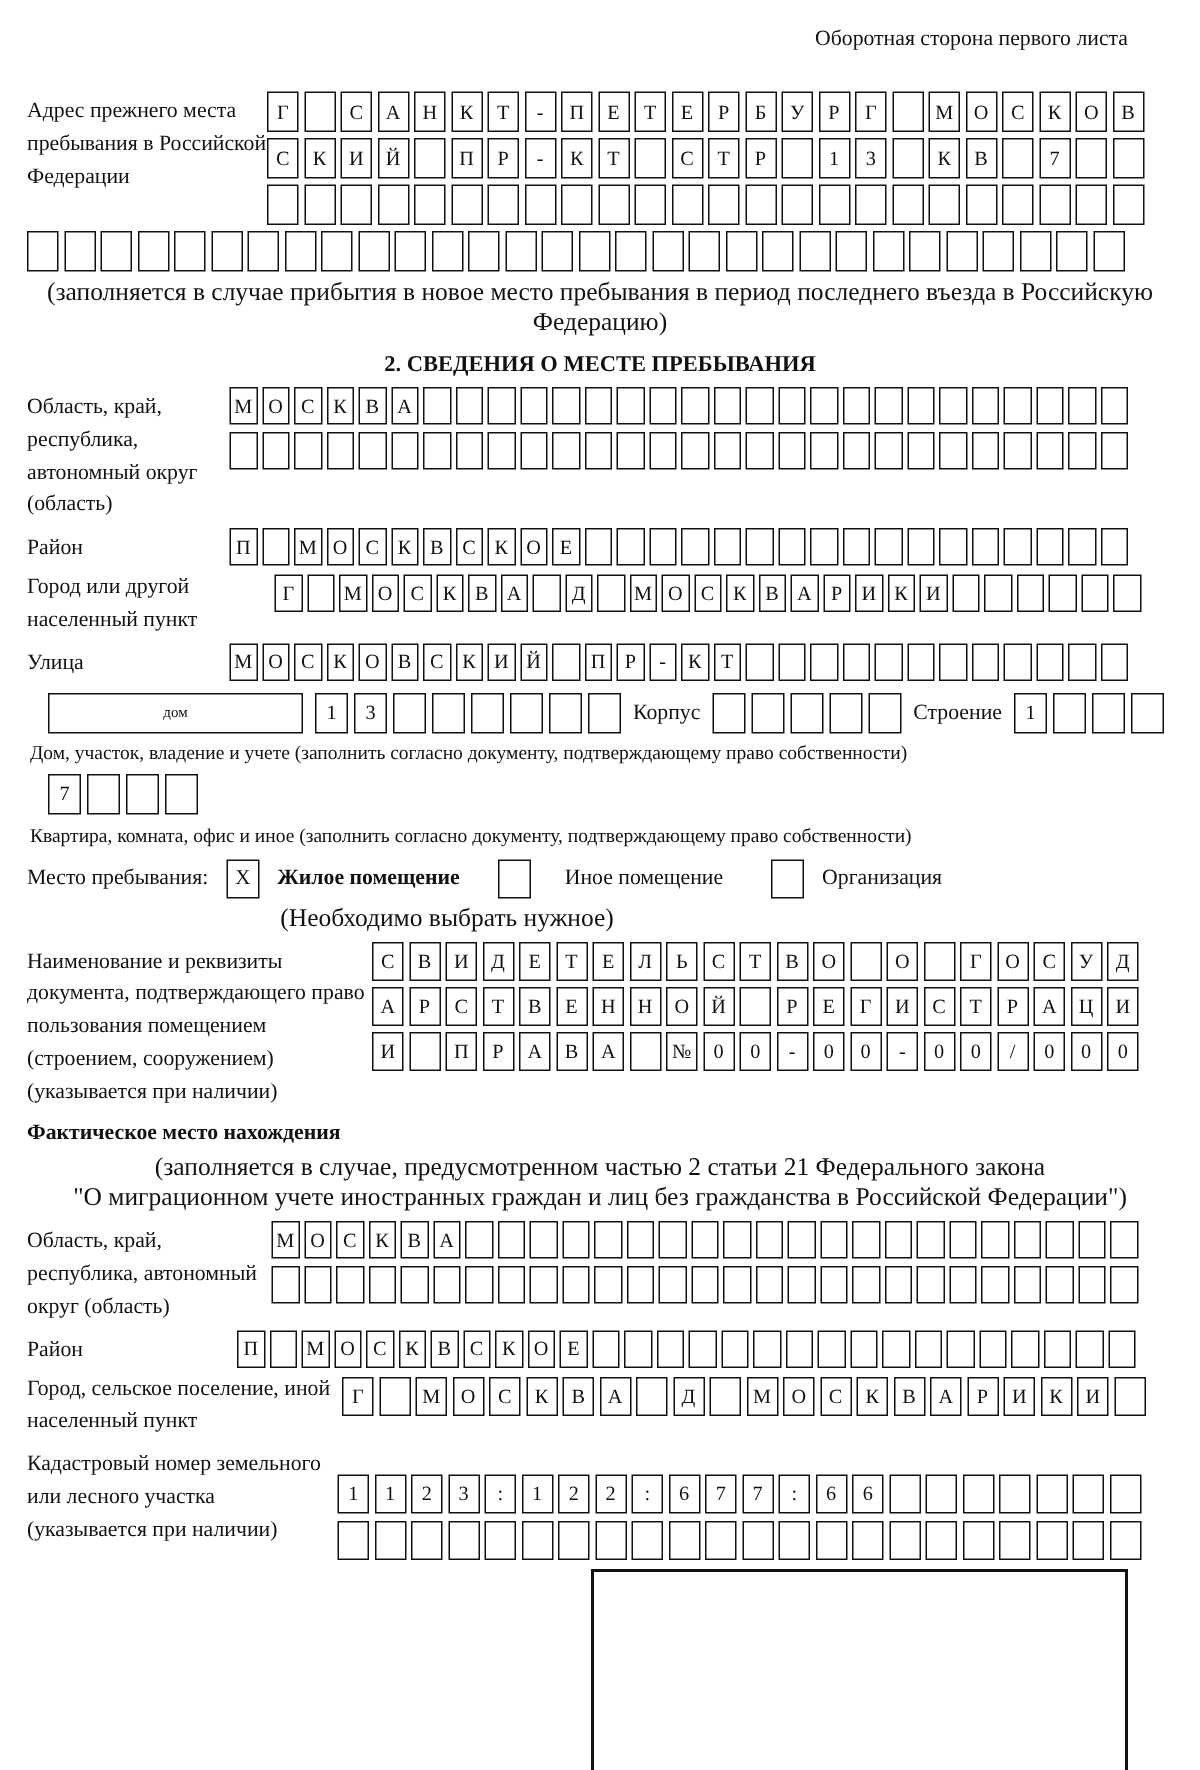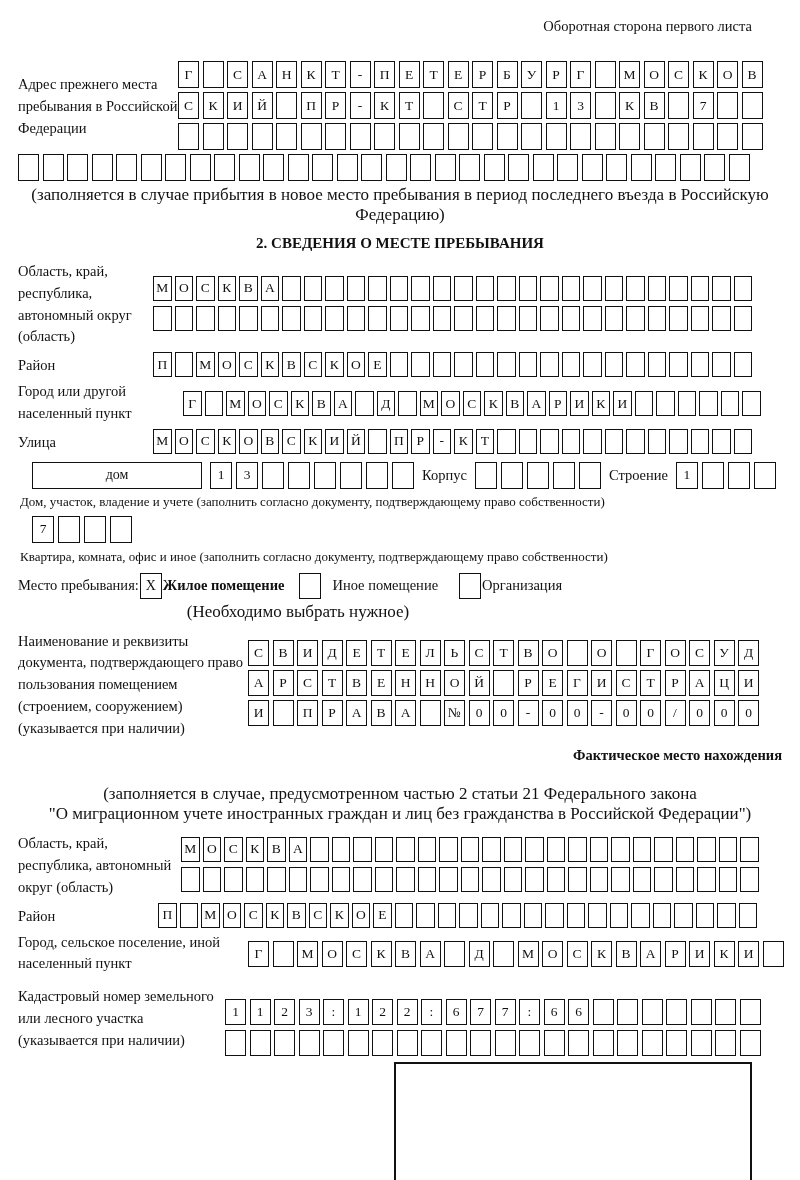--- a/index.html
+++ b/index.html
@@ -6,45 +6,45 @@
   html, body { background: #ffffff; }
   body {
     width: 800px; height: 1180px;
     font-family: "Liberation Serif", "DejaVu Serif", serif;
     color: #111;
     padding: 10px 18px 0 18px;
     overflow: hidden;
   }
   .hdr-note { text-align: right; font-size: 14.5px; margin: 8px 30px 0 0; }
 
-  .form-row { display: flex; align-items: center; }
+  .form-row { display: flex; align-items: flex-start; }
   .row-label { flex-shrink: 0; font-size: 14.5px; line-height: 1.5; padding-top: 3px; }
   .cells-col { display: flex; flex-direction: column; gap: 4px; }
   .cells { display: flex; flex-wrap: nowrap; gap: 3.5px; }
   .cell {
     display: inline-flex; align-items: center; justify-content: center;
     border: 1.6px solid #111; background: #fff;
     font-size: 13.5px; flex-shrink: 0;
   }
   .c-lg .cell  { width: 21px;   height: 27px; }
   .c-md .cell  { width: 18.5px; height: 25px; }
   .c-md { gap: 3px; }
   .c-doc .cell { width: 21px;   height: 26px; }
   .c-kad .cell { width: 21px;   height: 26px; }
   .c-dom .cell { width: 22px;   height: 27px; }
 
   .note-center { text-align: center; font-size: 17px; }
   .note-left   { font-size: 13px; }
   .sec-title { text-align: center; font-weight: bold; font-size: 15px; }
-  .sub-title { text-align: right; font-weight: bold; font-size: 14.5px; }
+  .sub-title { text-align: left; font-weight: bold; font-size: 14.5px; }
 
   .longbox {
     border: 1.8px solid #111; height: 27px;
     display: inline-flex; align-items: center; justify-content: center;
-    font-size: 14px; flex-shrink: 0;
+    font-size: 10px; flex-shrink: 0;
   }
   .inline-lbl { font-size: 14.5px; padding-top: 4px; text-align: center; }
   .checkbox {
     width: 22px; height: 26px; border: 1.8px solid #111;
     display: inline-flex; align-items: center; justify-content: center;
     font-size: 14px; flex-shrink: 0;
   }
   .stamp-box { border: 2px solid #111; background: #fff; }
 </style>
 </head>
@@ -371,21 +371,21 @@
 <div class="form-row" style="margin-top:6px; margin-left:14px; align-items:center; gap:8px;">
   <div class="cells c-dom" style="gap:4px;">
       <span class="cell">7</span>
       <span class="cell"></span>
       <span class="cell"></span>
       <span class="cell"></span>
     </div>
 </div>
 <div class="note-left" style="margin-top:6px; margin-left:2px;">Квартира, комната, офис и иное (заполнить согласно документу, подтверждающему право собственности)</div>
 
-<div class="form-row" style="margin-top:8px; align-items:center; gap:1px;">
+<div class="form-row" style="margin-top:8px; align-items:center; gap:12px;">
   <div class="inline-lbl" style="padding-top:0;">Место пребывания:</div>
   <span class="checkbox">X</span>
   <span class="inline-lbl" style="padding-top:0;font-weight:bold;">Жилое помещение</span>
   <span class="checkbox" style="margin-left:14px;"></span>
   <span class="inline-lbl" style="padding-top:0; margin-left:10px;">Иное помещение</span>
   <span class="checkbox" style="margin-left:20px;"></span>
   <span class="inline-lbl" style="padding-top:0; ">Организация</span>
 </div>
 <div class="note-center" style="width:560px; margin-top:3px;">(Необходимо выбрать нужное)</div>
 
@@ -458,21 +458,21 @@
         <span class="cell">0</span>
         <span class="cell">/</span>
         <span class="cell">0</span>
         <span class="cell">0</span>
         <span class="cell">0</span>
       </div>
   </div>
 </div>
 
 <div class="sub-title" style="margin-top:8px;">Фактическое место нахождения</div>
-<div class="note-center" style="margin-top:20px;">(заполняется в случае, предусмотренном частью 2 статьи 21 Федерального закона</div>
+<div class="note-center" style="margin-top:4px;">(заполняется в случае, предусмотренном частью 2 статьи 21 Федерального закона</div>
 <div class="note-center">"О миграционном учете иностранных граждан и лиц без гражданства в Российской Федерации")</div>
 
 <div class="form-row" style="margin-top:6px;">
   <div class="row-label" style="width:163px;">Область, край, республика, автономный округ (область)</div>
   <div class="cells-col" style="gap:5px;">
     <div class="cells c-md">
         <span class="cell">М</span>
         <span class="cell">О</span>
         <span class="cell">С</span>
         <span class="cell">К</span>
@@ -559,21 +559,21 @@
       <span class="cell"></span>
       <span class="cell"></span>
       <span class="cell"></span>
       <span class="cell"></span>
       <span class="cell"></span>
       <span class="cell"></span>
       <span class="cell"></span>
     </div>
 </div>
 
-<div class="form-row" style="margin-top:4px;gap:20px;">
+<div class="form-row" style="margin-top:4px;">
   <div class="row-label" style="width:210px; padding-top:0;">Город, сельское поселение, иной населенный пункт</div>
   <div class="cells c-kad" style="padding-top:2px;">
       <span class="cell">Г</span>
       <span class="cell"></span>
       <span class="cell">М</span>
       <span class="cell">О</span>
       <span class="cell">С</span>
       <span class="cell">К</span>
       <span class="cell">В</span>
       <span class="cell">А</span>

